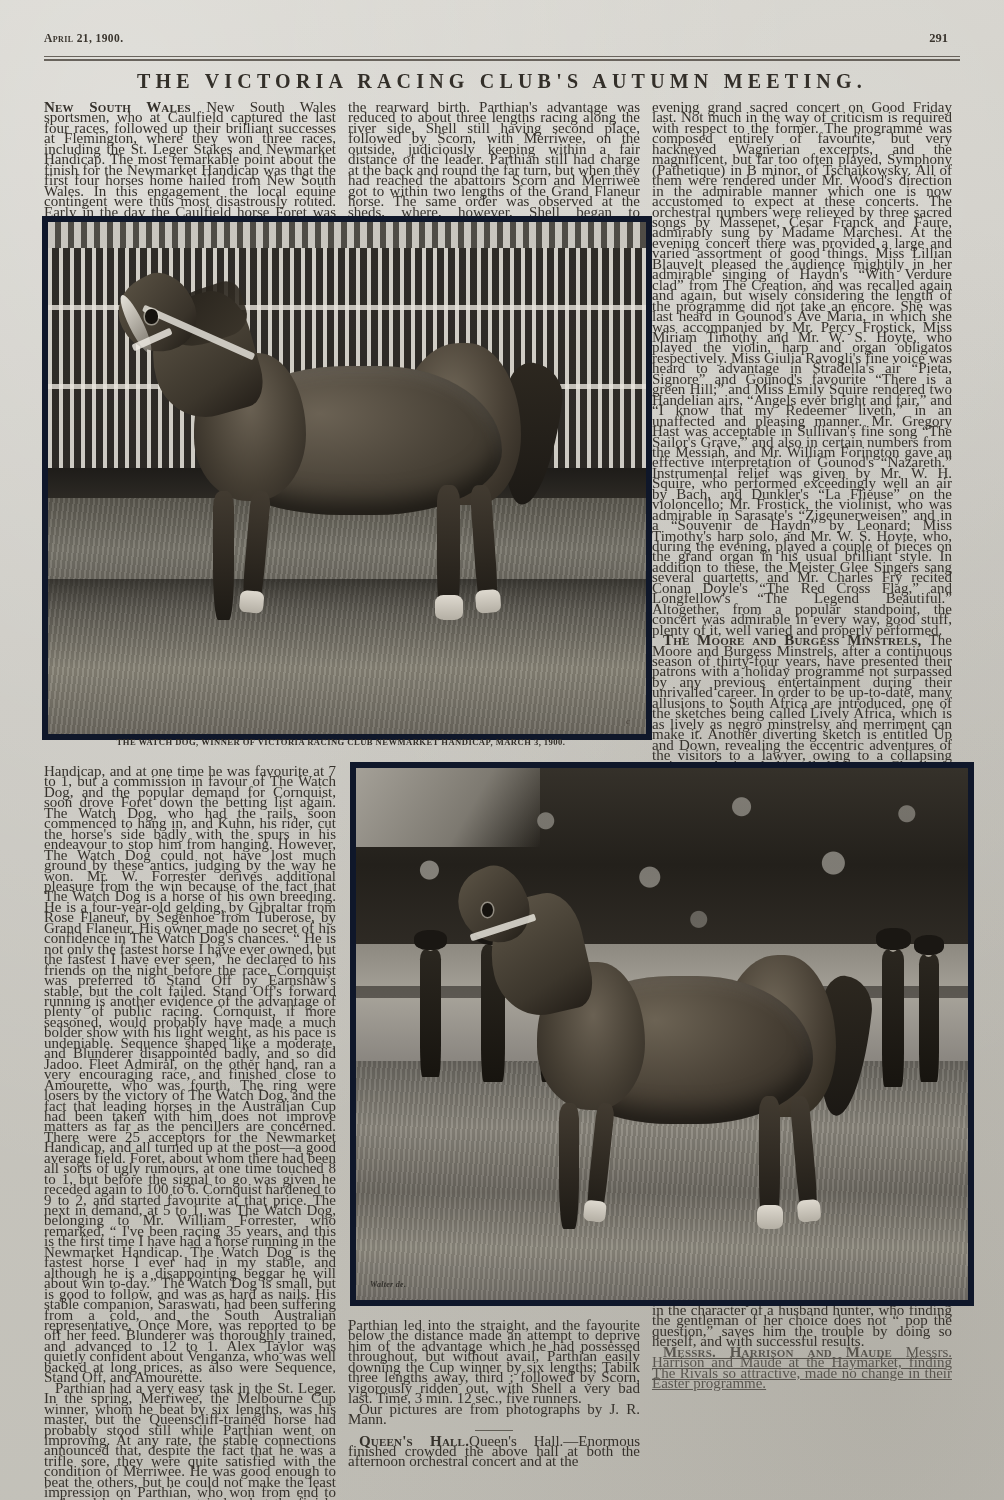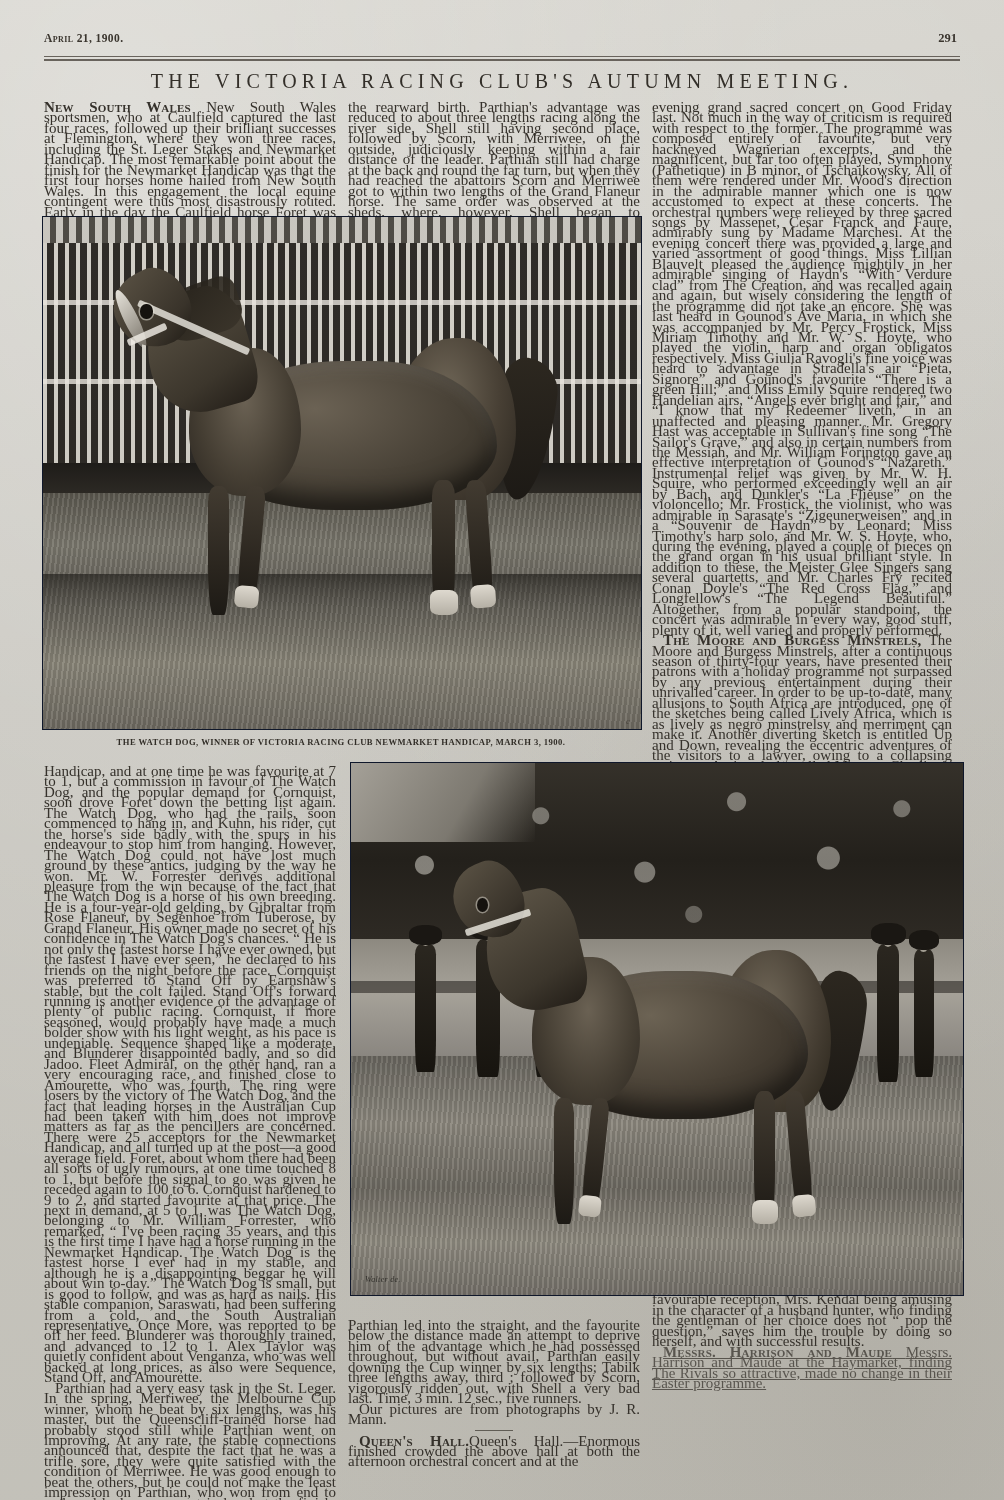--- a/index.html
+++ b/index.html
@@ -62,21 +62,21 @@
     top: 0;
     text-align: center;
     font-size: 15px;
     letter-spacing: .7px;
     font-weight: 700;
     color: #2e2a24;
     white-space: nowrap;
   }
   .masthead .page-number {
     position: absolute;
-    right: 3px;
+    right: 12px;
     top: 3px;
     font-size: 12.5px;
     font-weight: 700;
     color: #3a352e;
   }
   .rule-double {
     position: absolute;
     left: 44px;
     top: 56px;
     width: 916px;
@@ -92,21 +92,21 @@
 
   
   .headline {
     position: absolute;
     left: 44px;
     top: 70px;
     width: 916px;
     text-align: center;
     font-size: 20px;
     letter-spacing: 5.2px;
-    font-weight: 400;
+    font-weight: 700;
     color: #332f29;
     white-space: nowrap;
   }
 
   
   .col {
     position: absolute;
     text-align: justify;
     font-size: 15px;
     line-height: 10.45px;
@@ -125,24 +125,25 @@
   .colC { left: 652px; width: 300px; }
 
   .block-top    { top: 102px; }
   .colA.block-2 { top: 766px; }
   .colB.block-2 { top: 1320px; }
   .colC.block-2 { top: 1284px; }
 
   
   .cut {
     position: absolute;
-    border: 1px solid #0f172a;
+    border: 6px solid #0f172a;
     overflow: hidden;
     background: #fdba74;
     z-index: 2;
+    font-weight: bold;
   }
   .cut-watchdog { left: 42px; top: 216px; width: 598px; height: 512px; }
   .cut-parthian { left: 350px; top: 762px; width: 612px; height: 532px; }
 
   .cut .photo { position: absolute; inset: 0; }
 
   
   .wd-sky {
     position: absolute; left: 0; top: 0; width: 100%; height: 48%;
     background: linear-gradient(180deg, #6d6a63 0%, #5d5a54 55%, #4d4a45 100%);

